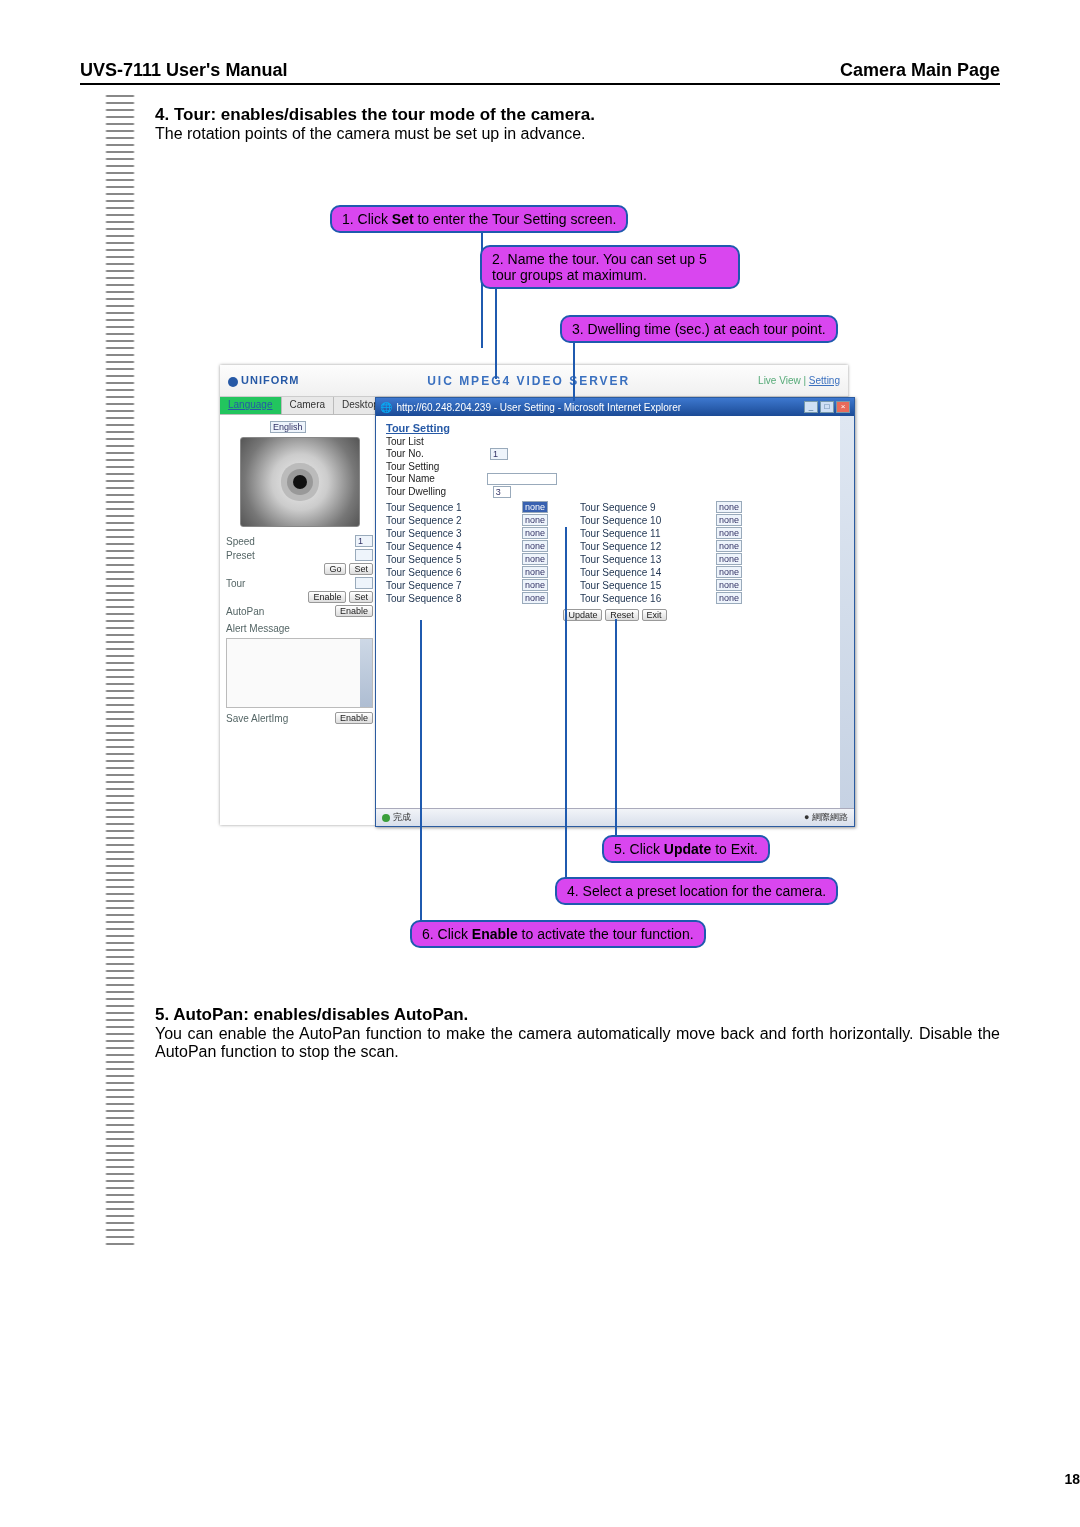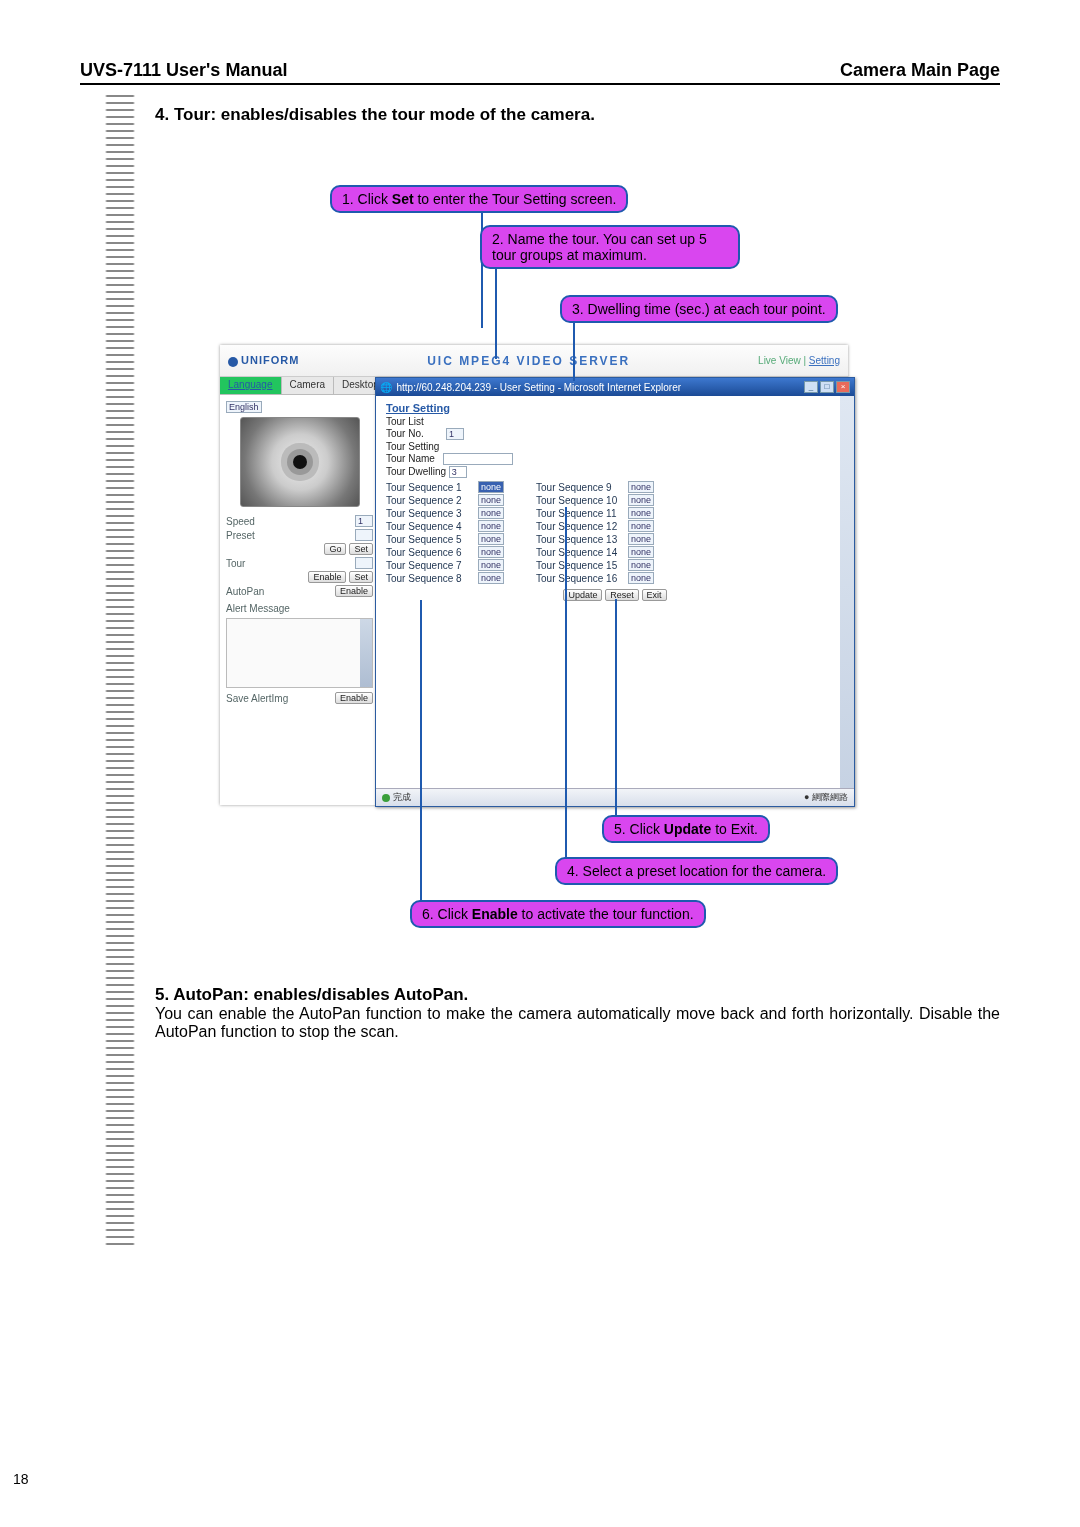--- a/index.html
+++ b/index.html
@@ -105,20 +105,21 @@
     border-right:1px solid #ccc;
     padding:6px;
     font-size:10px;
     color:#566;
   }
   .lang-row { margin-bottom:4px; }
   .mini-select {
     font-size:9px; border:1px solid #9ab; background:#eef4fb;
     padding:0 2px; display:inline-block; min-width:18px;
     color:#336;
+    margin-left:44px;
   }
   .mini-btn {
     font-size:9px; border:1px solid #999; background:linear-gradient(#fff,#ddd);
     padding:0 4px; display:inline-block; border-radius:2px;
     color:#222;
   }
   .cam-circle {
     width:120px; height:90px;
     background: radial-gradient(circle at 50% 50%, #eee 0, #ccc 38%, #999 60%, #777 75%, #555 100%);
     border:1px solid #888; margin:4px auto 8px;
@@ -176,34 +177,35 @@
   .btn-row { margin-top:4px; text-align:center;}
   .ie-status {
     height:18px;
     background:linear-gradient(#f2f4f8,#d8dfeb);
     border-top:1px solid #aab;
     display:flex; align-items:center;
     font-size:9px; padding:0 6px; color:#333;
   }
   .ie-status .sp { flex:1;}
   .ie-status .green-dot{display:inline-block;width:8px;height:8px;background:#3a9f3a;border-radius:50%;margin-right:3px;}
-  .page-num { position:absolute; bottom:40px; left:13px; right:0; text-align:left; font-size:14px;}
+  .page-num { position:absolute; bottom:40px; left:0; right:0; text-align:right; font-size:14px;font-weight:bold;}
 </style>
 </head>
 <body>
 
 <div class="side-binding"></div>
 
 <div class="header-row">
   <span>UVS-7111 User's Manual</span>
   <span>Camera Main Page</span>
 </div>
 
 <div class="content">
   <div class="sect-title">4. Tour: enables/disables the tour mode of the camera.</div>
+  <div class="sect-body">The rotation points of the camera must be set up in advance.</div>
 
   <div class="diagram">
 
     <div class="callout" style="left:175px; top:50px;">
       <span>1. Click </span><b>Set</b><span> to enter the Tour Setting screen.</span>
     </div>
     <div class="callout-line" style="left:326px; top:78px; height:115px;"></div>
 
     <div class="callout" style="left:325px; top:90px; width:260px;">2. Name the tour. You can set up 5 tour groups at maximum.</div>
     <div class="callout-line" style="left:340px; top:134px; height:90px;"></div>

